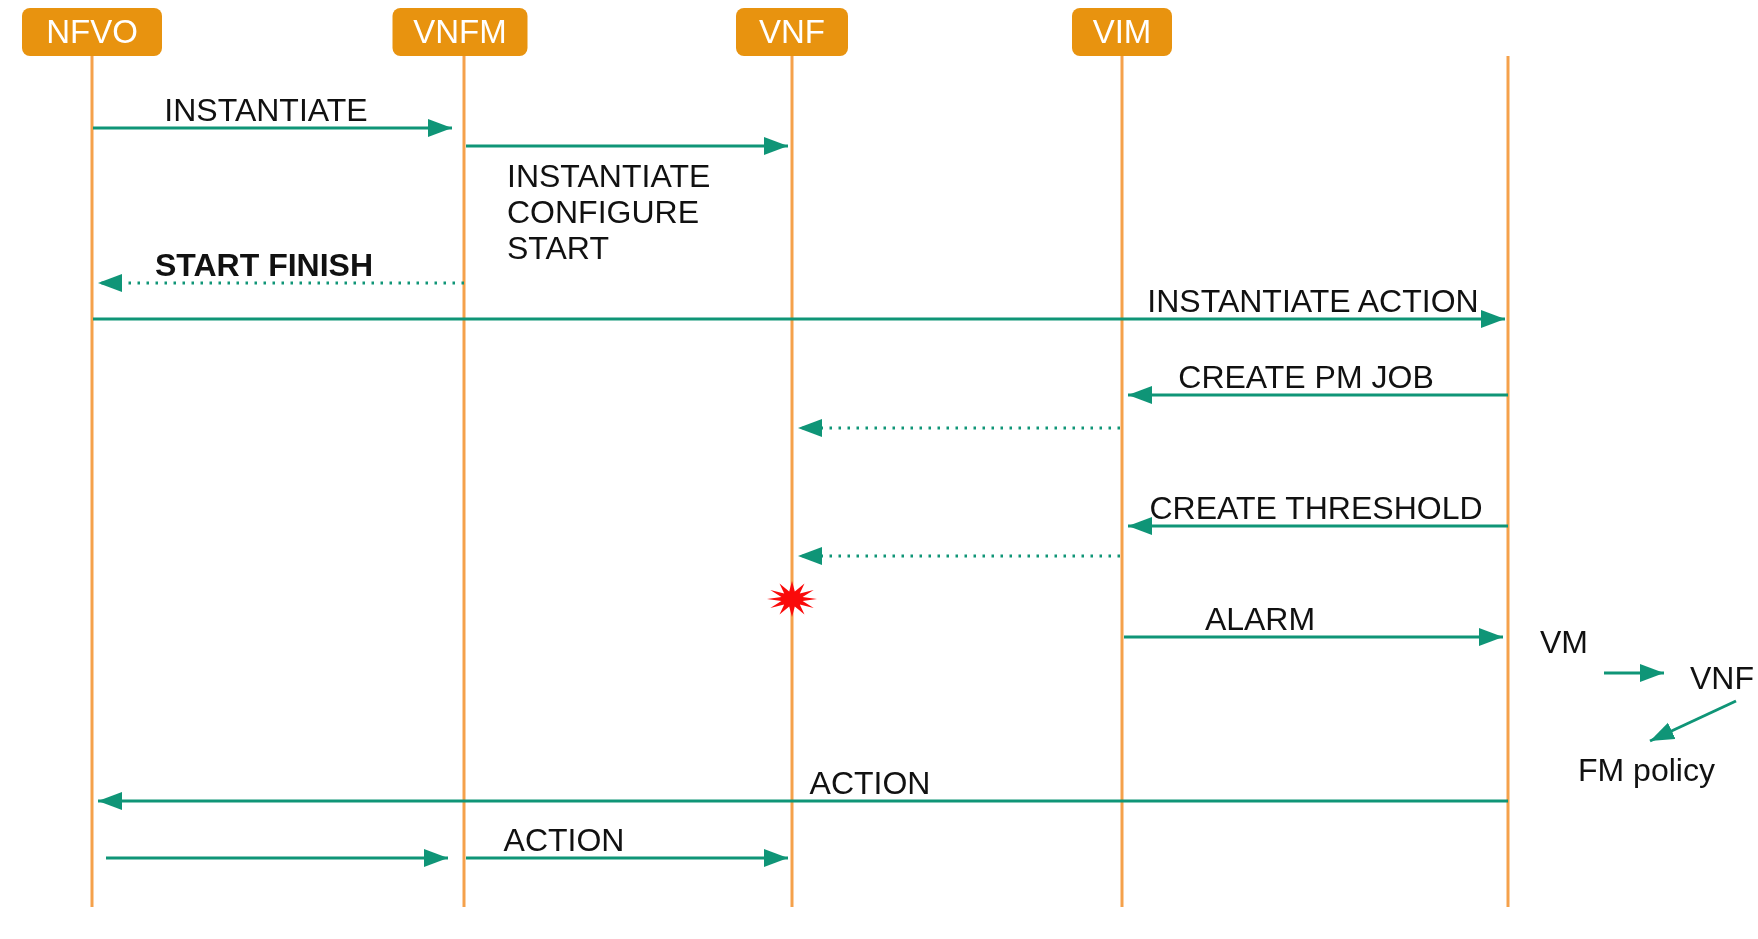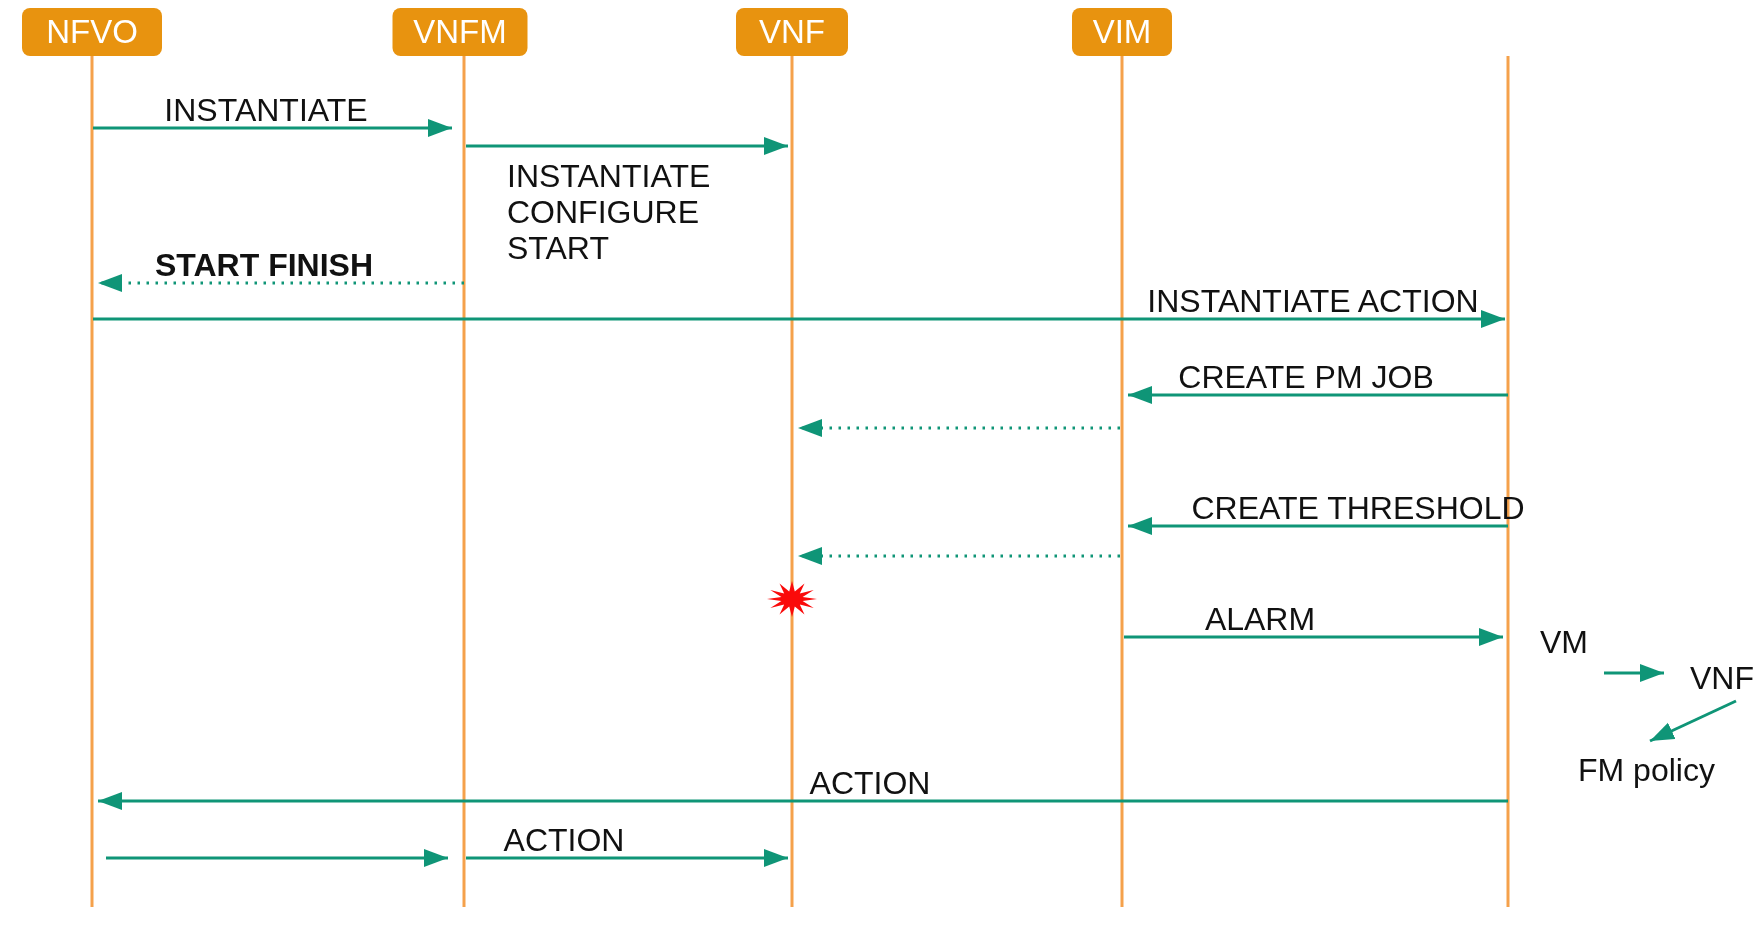--- a/index.html
+++ b/index.html
@@ -99,21 +99,21 @@
       <span>VIM</span>
     </div>
 
   <div class="mlabel" style="left:266px; top:92px;">INSTANTIATE</div>
   <div class="mlabel block" style="left:507px; top:158px;">INSTANTIATE
 CONFIGURE
 START</div>
   <div class="mlabel" style="left:264px; top:247px;font-weight:bold;">START FINISH</div>
   <div class="mlabel" style="left:1313px;top:283px;">INSTANTIATE ACTION</div>
   <div class="mlabel" style="left:1300px;top:359px;margin-left:6px;">CREATE PM JOB</div>
-  <div class="mlabel" style="left:1316px;top:490px;margin-left:42px;">CREATE THRESHOLD</div>
+  <div class="mlabel" style="left:1316px;top:490px;">CREATE THRESHOLD</div>
   <div class="mlabel" style="left:1260px;top:601px;">ALARM</div>
   <div class="mlabel" style="left:870px; top:765px;">ACTION</div>
   <div class="mlabel" style="left:564px; top:822px;">ACTION</div>
 
   <div class="mlabel side" style="left:1540px;top:624px;">VM</div>
   <div class="mlabel side" style="left:1690px;top:660px;">VNF</div>
   <div class="mlabel side" style="left:1578px;top:752px;text-align:right;">FM policy</div>
 
 </div>
 

